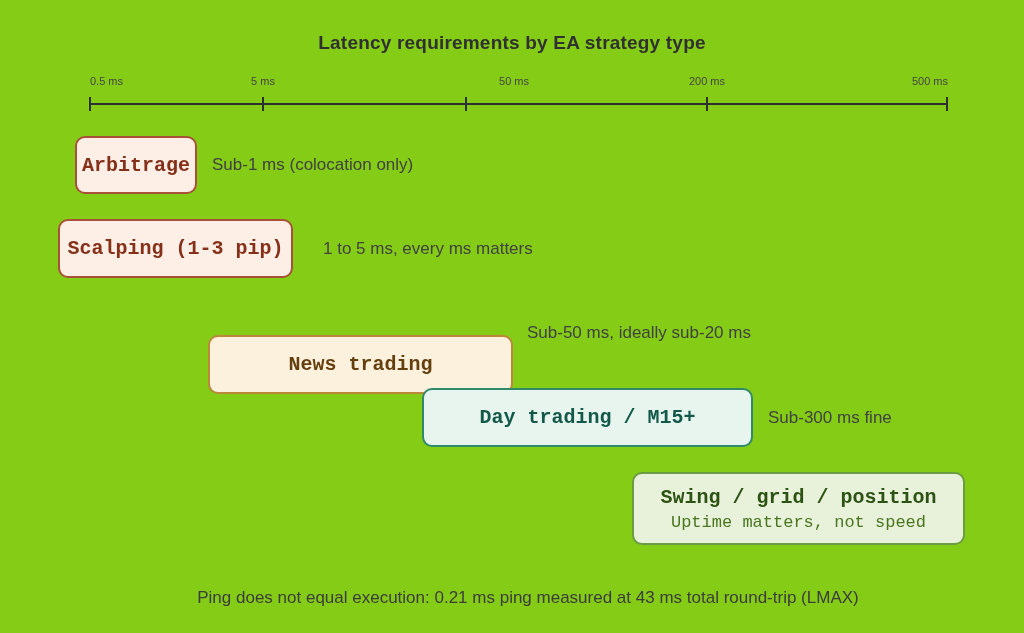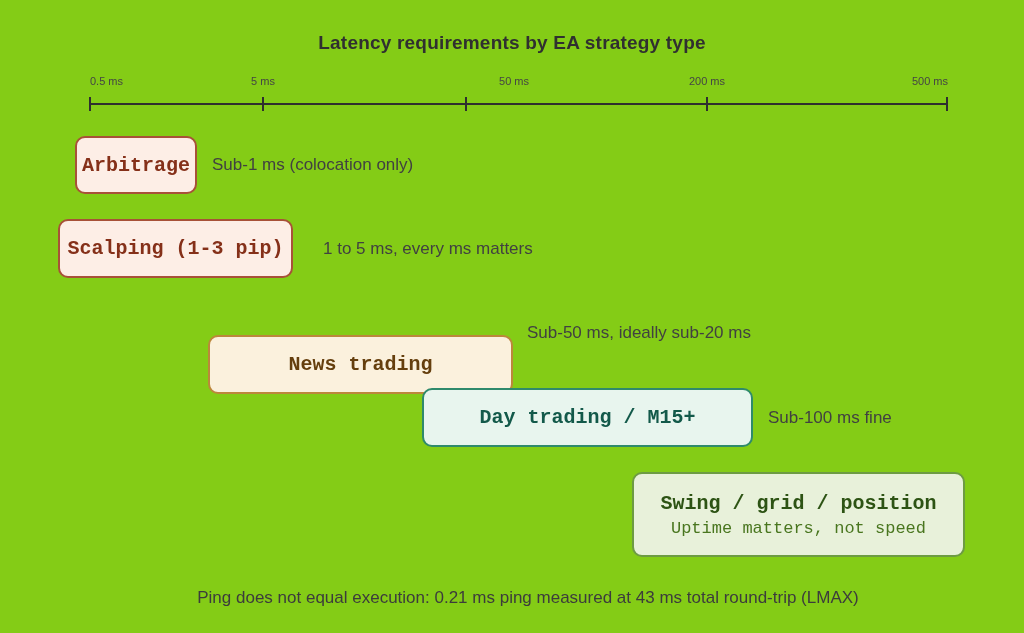--- a/index.html
+++ b/index.html
@@ -29,21 +29,21 @@
     font-size:20px; font-weight:600; white-space:nowrap;font-family:Liberation Mono, monospace;
   }
   .bar-red   { background:#fdeee6; border-color:#a85138; color:#853019; }
   .bar-amber { background:#fbf1dd; border-color:#bc873b; color:#653f0e; }
   .bar-teal  { background:#e8f5ee; border-color:#2f8a6c; color:#13594a; }
   .bar-green { background:#e8f1da; border-color:#6d9b43; color:#2d5314; }
   .bar1 { left:75px;  top:136px; width:122px; height:58px; }
   .bar2 { left:58px;  top:219px; width:235px; height:59px; }
   .bar3 { left:208px; top:303px; width:305px; height:59px;margin-top:32px; }
   .bar4 { left:422px; top:388px; width:331px; height:59px; }
-  .bar5 { left:632px; top:472px; width:333px; height:85px;text-align:right; }
+  .bar5 { left:632px; top:472px; width:333px; height:73px;text-align:right; }
   .bar-sublabel { font-size:17px; font-weight:400; color:#49761f; margin-top:4px; }
   
   .note {
     position:absolute; display:flex; align-items:center; height:58px;
     font-size:17px; color:#414141; white-space:nowrap;
   }
   .note1 { left:212px; top:136px; }
   .note2 { left:323px; top:219px; height:59px; }
   .note3 { left:527px; top:303px; height:59px; }
   .note4 { left:768px; top:388px; height:59px; }
@@ -84,21 +84,21 @@
   <div class="note note2">1 to 5 ms, every ms matters</div>
 
   <div class="bar bar-amber bar3">
     <span>News trading</span>
   </div>
   <div class="note note3">Sub-50 ms, ideally sub-20 ms</div>
 
   <div class="bar bar-teal bar4">
     <span>Day trading / M15+</span>
   </div>
-  <div class="note note4">Sub-100 ms fine</div>
+  <div class="note note4">Sub-300 ms fine</div>
 
   <div class="bar bar-green bar5">
     <span>Swing / grid / position</span>
     <span class="bar-sublabel">Uptime matters, not speed</span>
   </div>
 
   <div class="footer">Ping does not equal execution: 0.21 ms ping measured at 43 ms total round-trip (LMAX)</div>
 
 </div>
 

